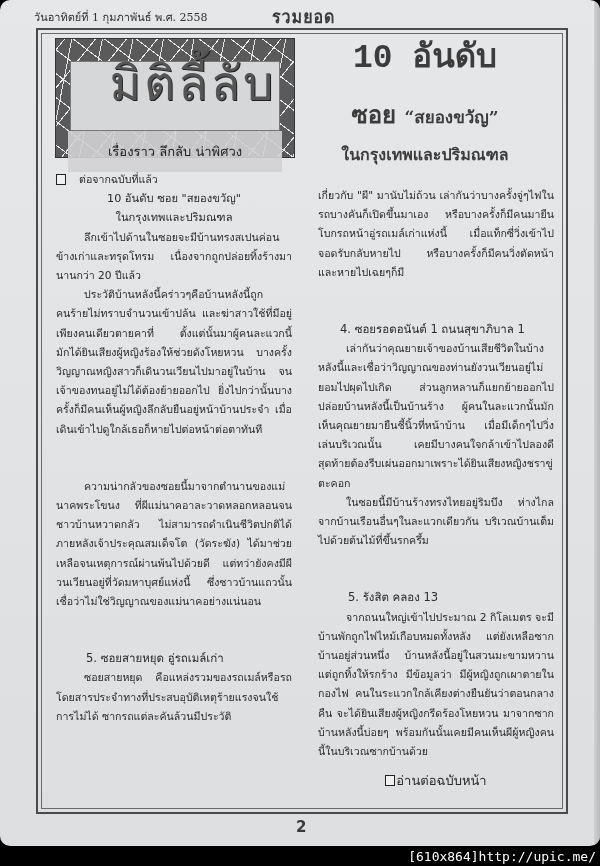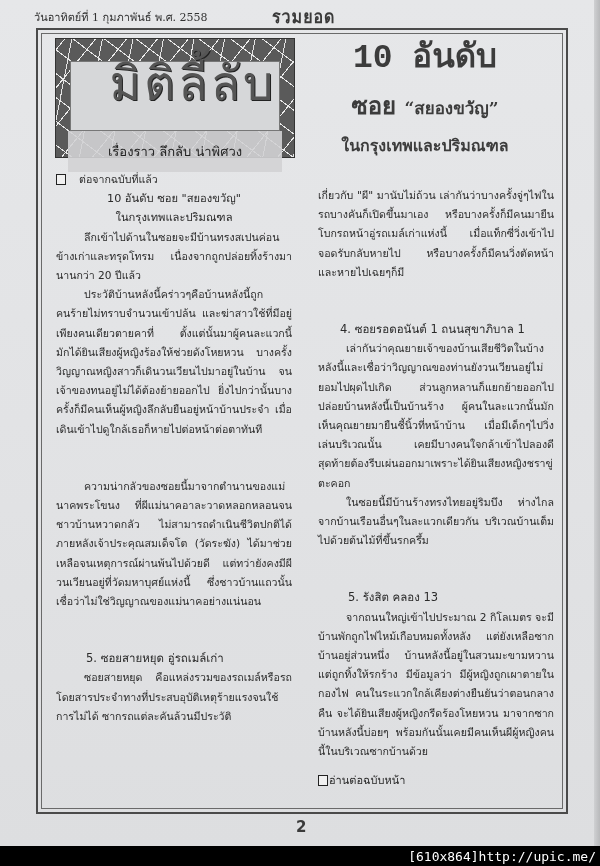--- a/index.html
+++ b/index.html
@@ -6,20 +6,21 @@
   body {
     width: 600px; height: 866px; overflow: hidden;
     background: #000;
     font-family: "DejaVu Sans", sans-serif;
     position: relative;
   }
   .page {
     position: absolute; left: 0; top: 0; width: 600px; height: 846px;
     background: linear-gradient(180deg, #e6e7e9 0%, #e2e3e5 50%, #dddee0 100%);
     overflow: hidden;
+    border-radius: 10px;
   }
   .page::after {
     content: ""; position: absolute; right: 0; top: 0; width: 6px; height: 100%;
     background: linear-gradient(90deg, #cfd0d2, #b8b9bb);
   }
   .page-header {
     position: absolute; left: 34px; top: 4px; width: 540px; height: 22px;
   }
   .header-date {
     position: absolute; left: 0; top: 4px; font-size: 11px; color: #333;
@@ -61,41 +62,41 @@
   .banner-subtitle {
     position: absolute; left: 0; right: 0; top: 92px; text-align: center;
     font-size: 13px; color: #222; background: rgba(210,210,212,0.9);
     padding: 10px 0; margin: 0 12px;
   }
   .headline {
     position: absolute; left: 300px; top: 42px; width: 250px; text-align: center;
     color: #3c3c3c;
   }
   .headline-line1 { font-size: 33px; font-weight: bold; line-height: 34px; font-family: Liberation Mono, monospace; }
-  .headline-line2 { font-size: 24px; font-weight: bold; line-height: 30px; margin-top: 15px; font-family: "DejaVu Serif", serif; }
+  .headline-line2 { font-size: 24px; font-weight: bold; line-height: 30px; margin-top: 24px; font-family: "DejaVu Serif", serif; }
   .headline-line2 .quote { font-size: 17px; }
   .headline-line3 { font-size: 16px; font-weight: bold; line-height: 22px; margin-top: 12px; font-family: "DejaVu Serif", serif; }
   .col {
     position: absolute; font-size: 10.6px; color: #2a2a2a; line-height: 19.2px;
     font-family: "DejaVu Sans", sans-serif;
   }
   .col-left { left: 56px; top: 170px; width: 236px; }
   .col-right { left: 318px; top: 186px; width: 236px; }
   .para { text-align: justify; text-indent: 28px; margin: 0; }
   .para.noindent { text-indent: 0; }
   .sec-title { font-size: 11.5px; margin: 0; padding-left: 22px; }
   .sec-title.wide { padding-left: 30px; }
   .intro-title { text-align: center; font-size: 11.2px; margin: 0; }
   .continued { font-size: 10.6px; margin: 0; display: flex; align-items: center; gap: 12px; }
   .box-icon {
     display: inline-block; width: 8px; height: 9px; border: 1px solid #222;
     margin-right: 1px; background: #f0f0f0;
   }
   .gap-big { height: 38px; }
-  .to-next { text-align: right; font-size: 11px; margin-top: 10px; display: flex; justify-content: flex-start; align-items: center; }
+  .to-next { text-align: right; font-size: 13px; margin-top: 10px; display: flex; justify-content: center; align-items: center; }
   .page-number {
     position: absolute; left: 296px; top: 818px; font-size: 15px; font-weight: bold; color: #3a3a3a;
   }
   .watermark {
     position: absolute; right: 4px; top: 849px; font-size: 13px; color: #fff;
     font-family: "DejaVu Sans Mono", monospace;
   }
 </style>
 </head>
 <body>

